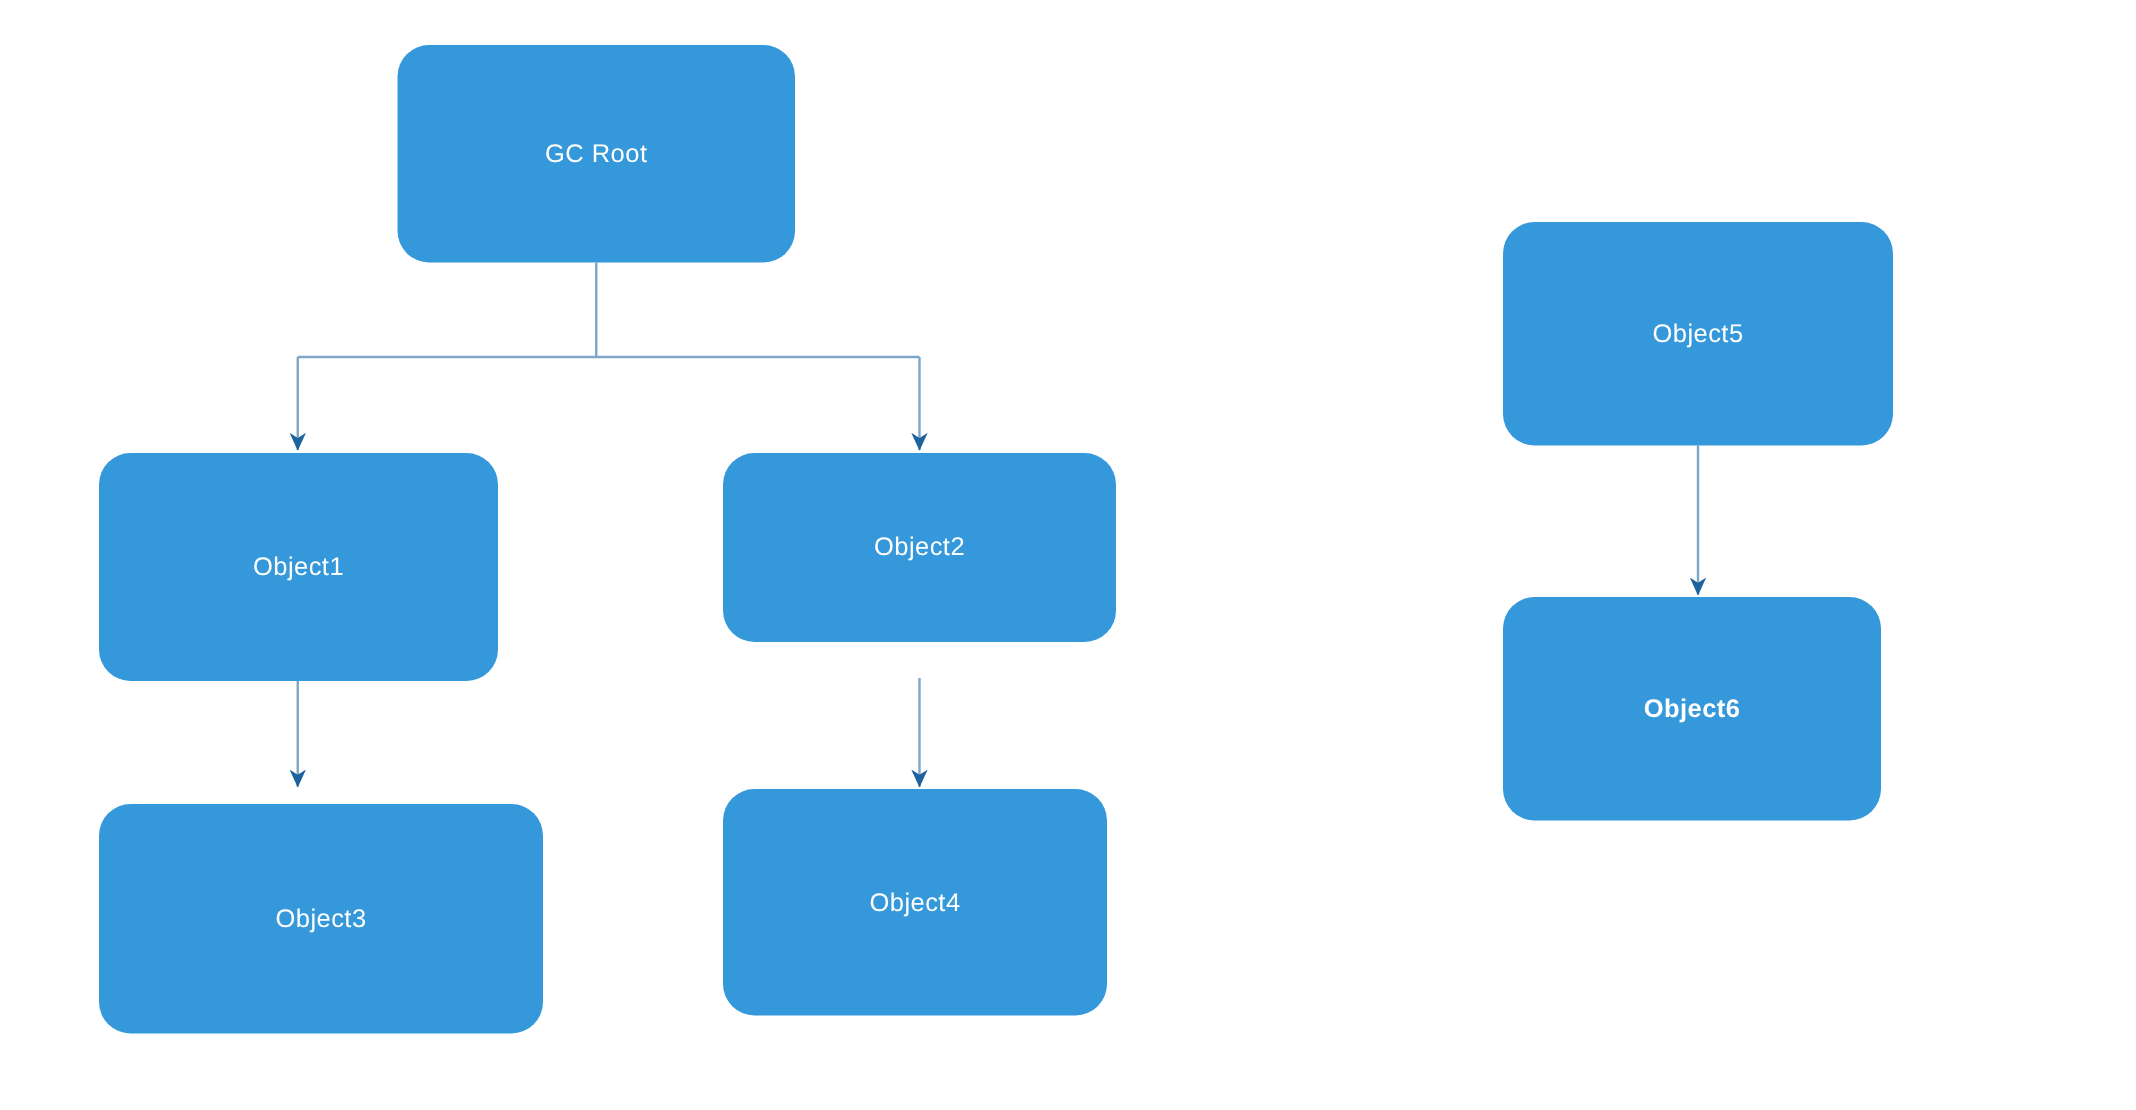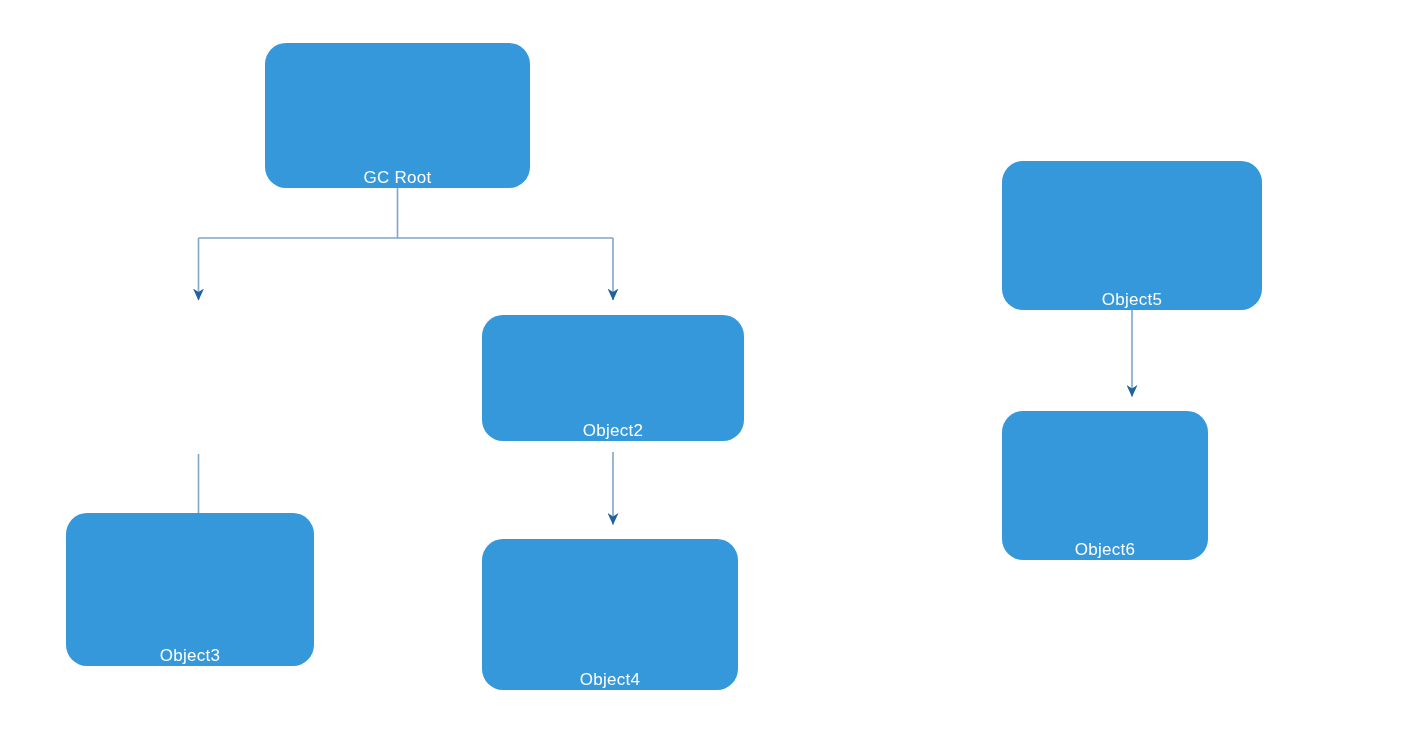--- a/index.html
+++ b/index.html
@@ -33,42 +33,41 @@
     stroke: var(--connector, #7ea6c8);
     stroke-width: 1.6;
     fill: none;
   }
 
   .node {
     position: absolute;
     background: var(--node-fill, #3498db);
     border-radius: 21px;
     display: flex;
-    align-items: flex-end;
+    align-items: center;
     justify-content: center;
     cursor: default;
-    margin-top: 13px;
   }
 
   .node-label {
     color: var(--node-text, #ffffff);
     font-size: 17px;
     letter-spacing: 0.3px;
     text-align: center;
     user-select: none;
   }
 
   
   #node-gc-root { left: 265px; top: 30px;  width: 265px; height: 145px; }
   #node-object1 { left: 66px;  top: 302px; width: 266px; height: 152px; }
   #node-object2 { left: 482px; top: 302px; width: 262px; height: 126px; }
-  #node-object3 { left: 66px;  top: 500px; width: 248px; height: 153px; }
+  #node-object3 { left: 66px;  top: 536px; width: 296px; height: 153px; }
   #node-object4 { left: 482px; top: 526px; width: 256px; height: 151px; }
   #node-object5 { left: 1002px; top: 148px; width: 260px; height: 149px; }
-  #node-object6 { left: 1002px; top: 398px; width: 206px; height: 149px; }
+  #node-object6 { left: 1002px; top: 398px; width: 252px; height: 149px; font-weight: bold; }
 </style>
 </head>
 <body>
 
 <div class="canvas">
 
   <svg class="edges" viewBox="0 0 1424 740" xmlns="http://www.w3.org/2000/svg">
     <defs>
       <marker id="arrowhead" viewBox="0 0 12 11" refX="11.5" refY="5.5" markerWidth="12" markerHeight="11" markerUnits="userSpaceOnUse" orient="auto">
         <path d="M0,0 L12,5.5 L0,11 L3.5,5.5 Z" style="fill: var(--arrowhead, #1f639e); stroke: none;"></path>
@@ -87,20 +86,23 @@
 
     <path d="M613,452 V524.5" marker-end="url(#arrowhead)"></path>
 
     <path d="M1132,297 V396.5" marker-end="url(#arrowhead)"></path>
   </svg>
 
   <div class="node" id="node-gc-root">
     <span class="node-label">GC Root</span>
   </div>
 
+  <div class="node" id="node-object1">
+    <span class="node-label">Object1</span>
+  </div>
 
   <div class="node" id="node-object2">
     <span class="node-label">Object2</span>
   </div>
 
   <div class="node" id="node-object3">
     <span class="node-label">Object3</span>
   </div>
 
   <div class="node" id="node-object4">

